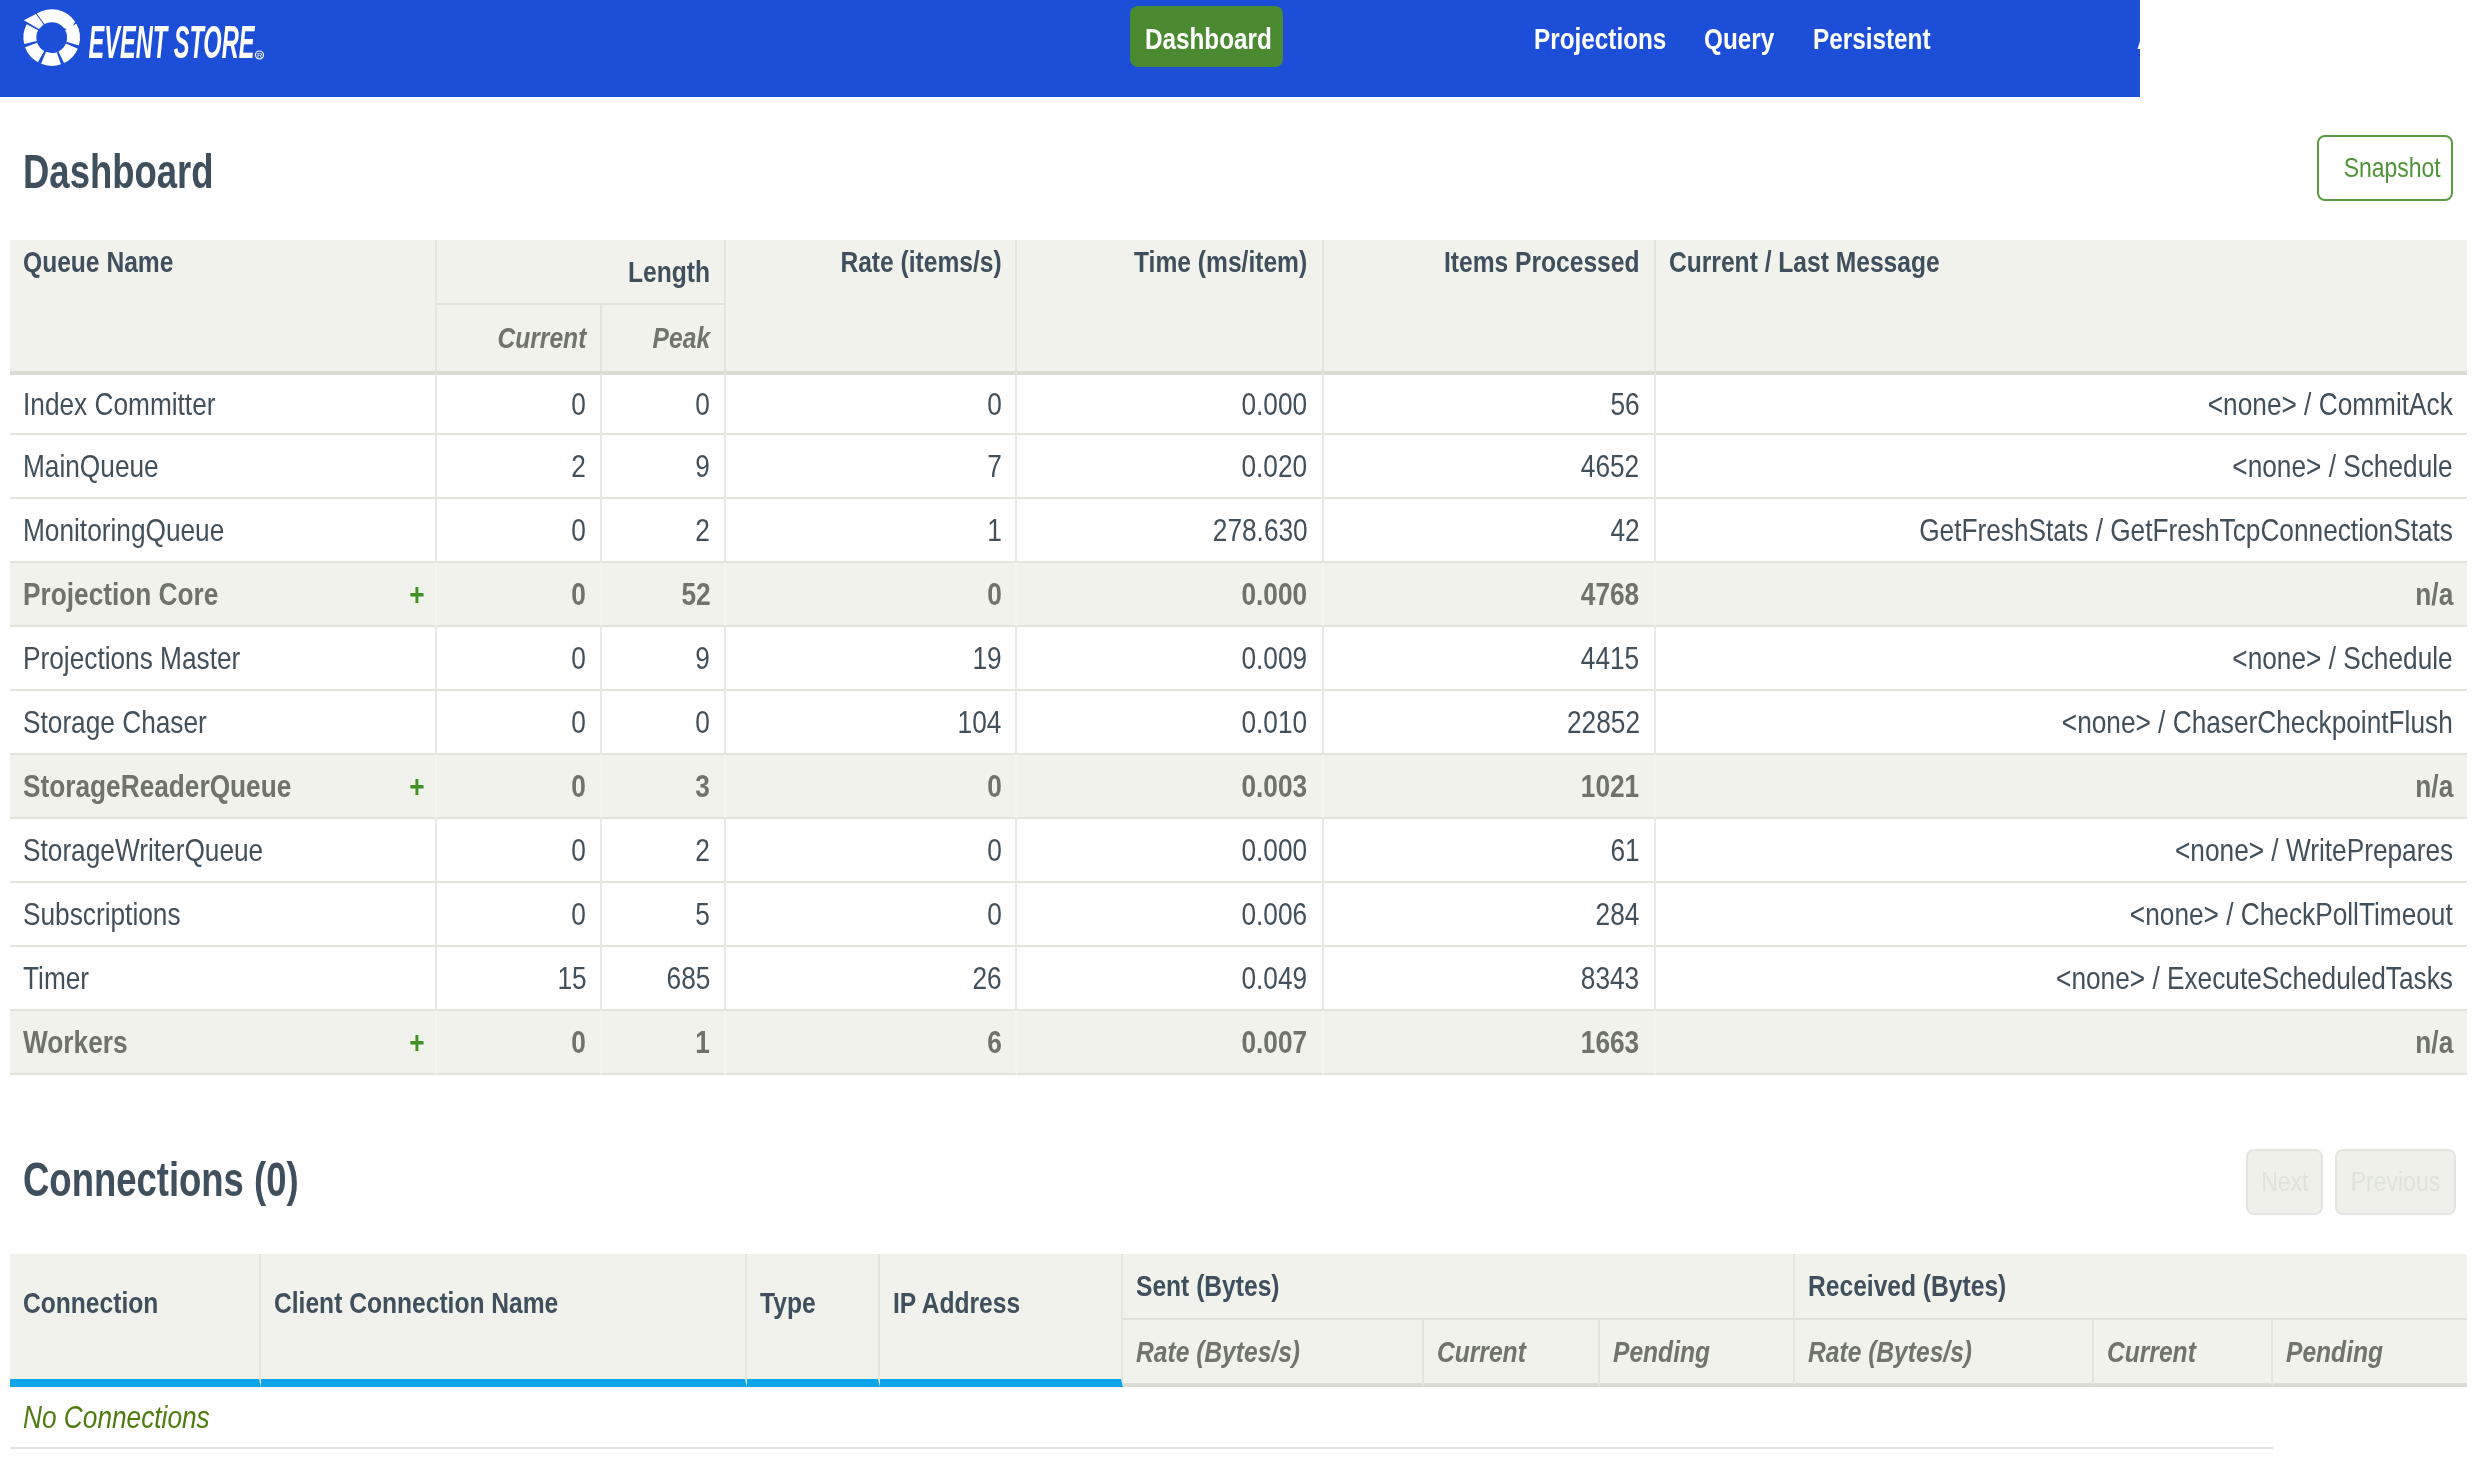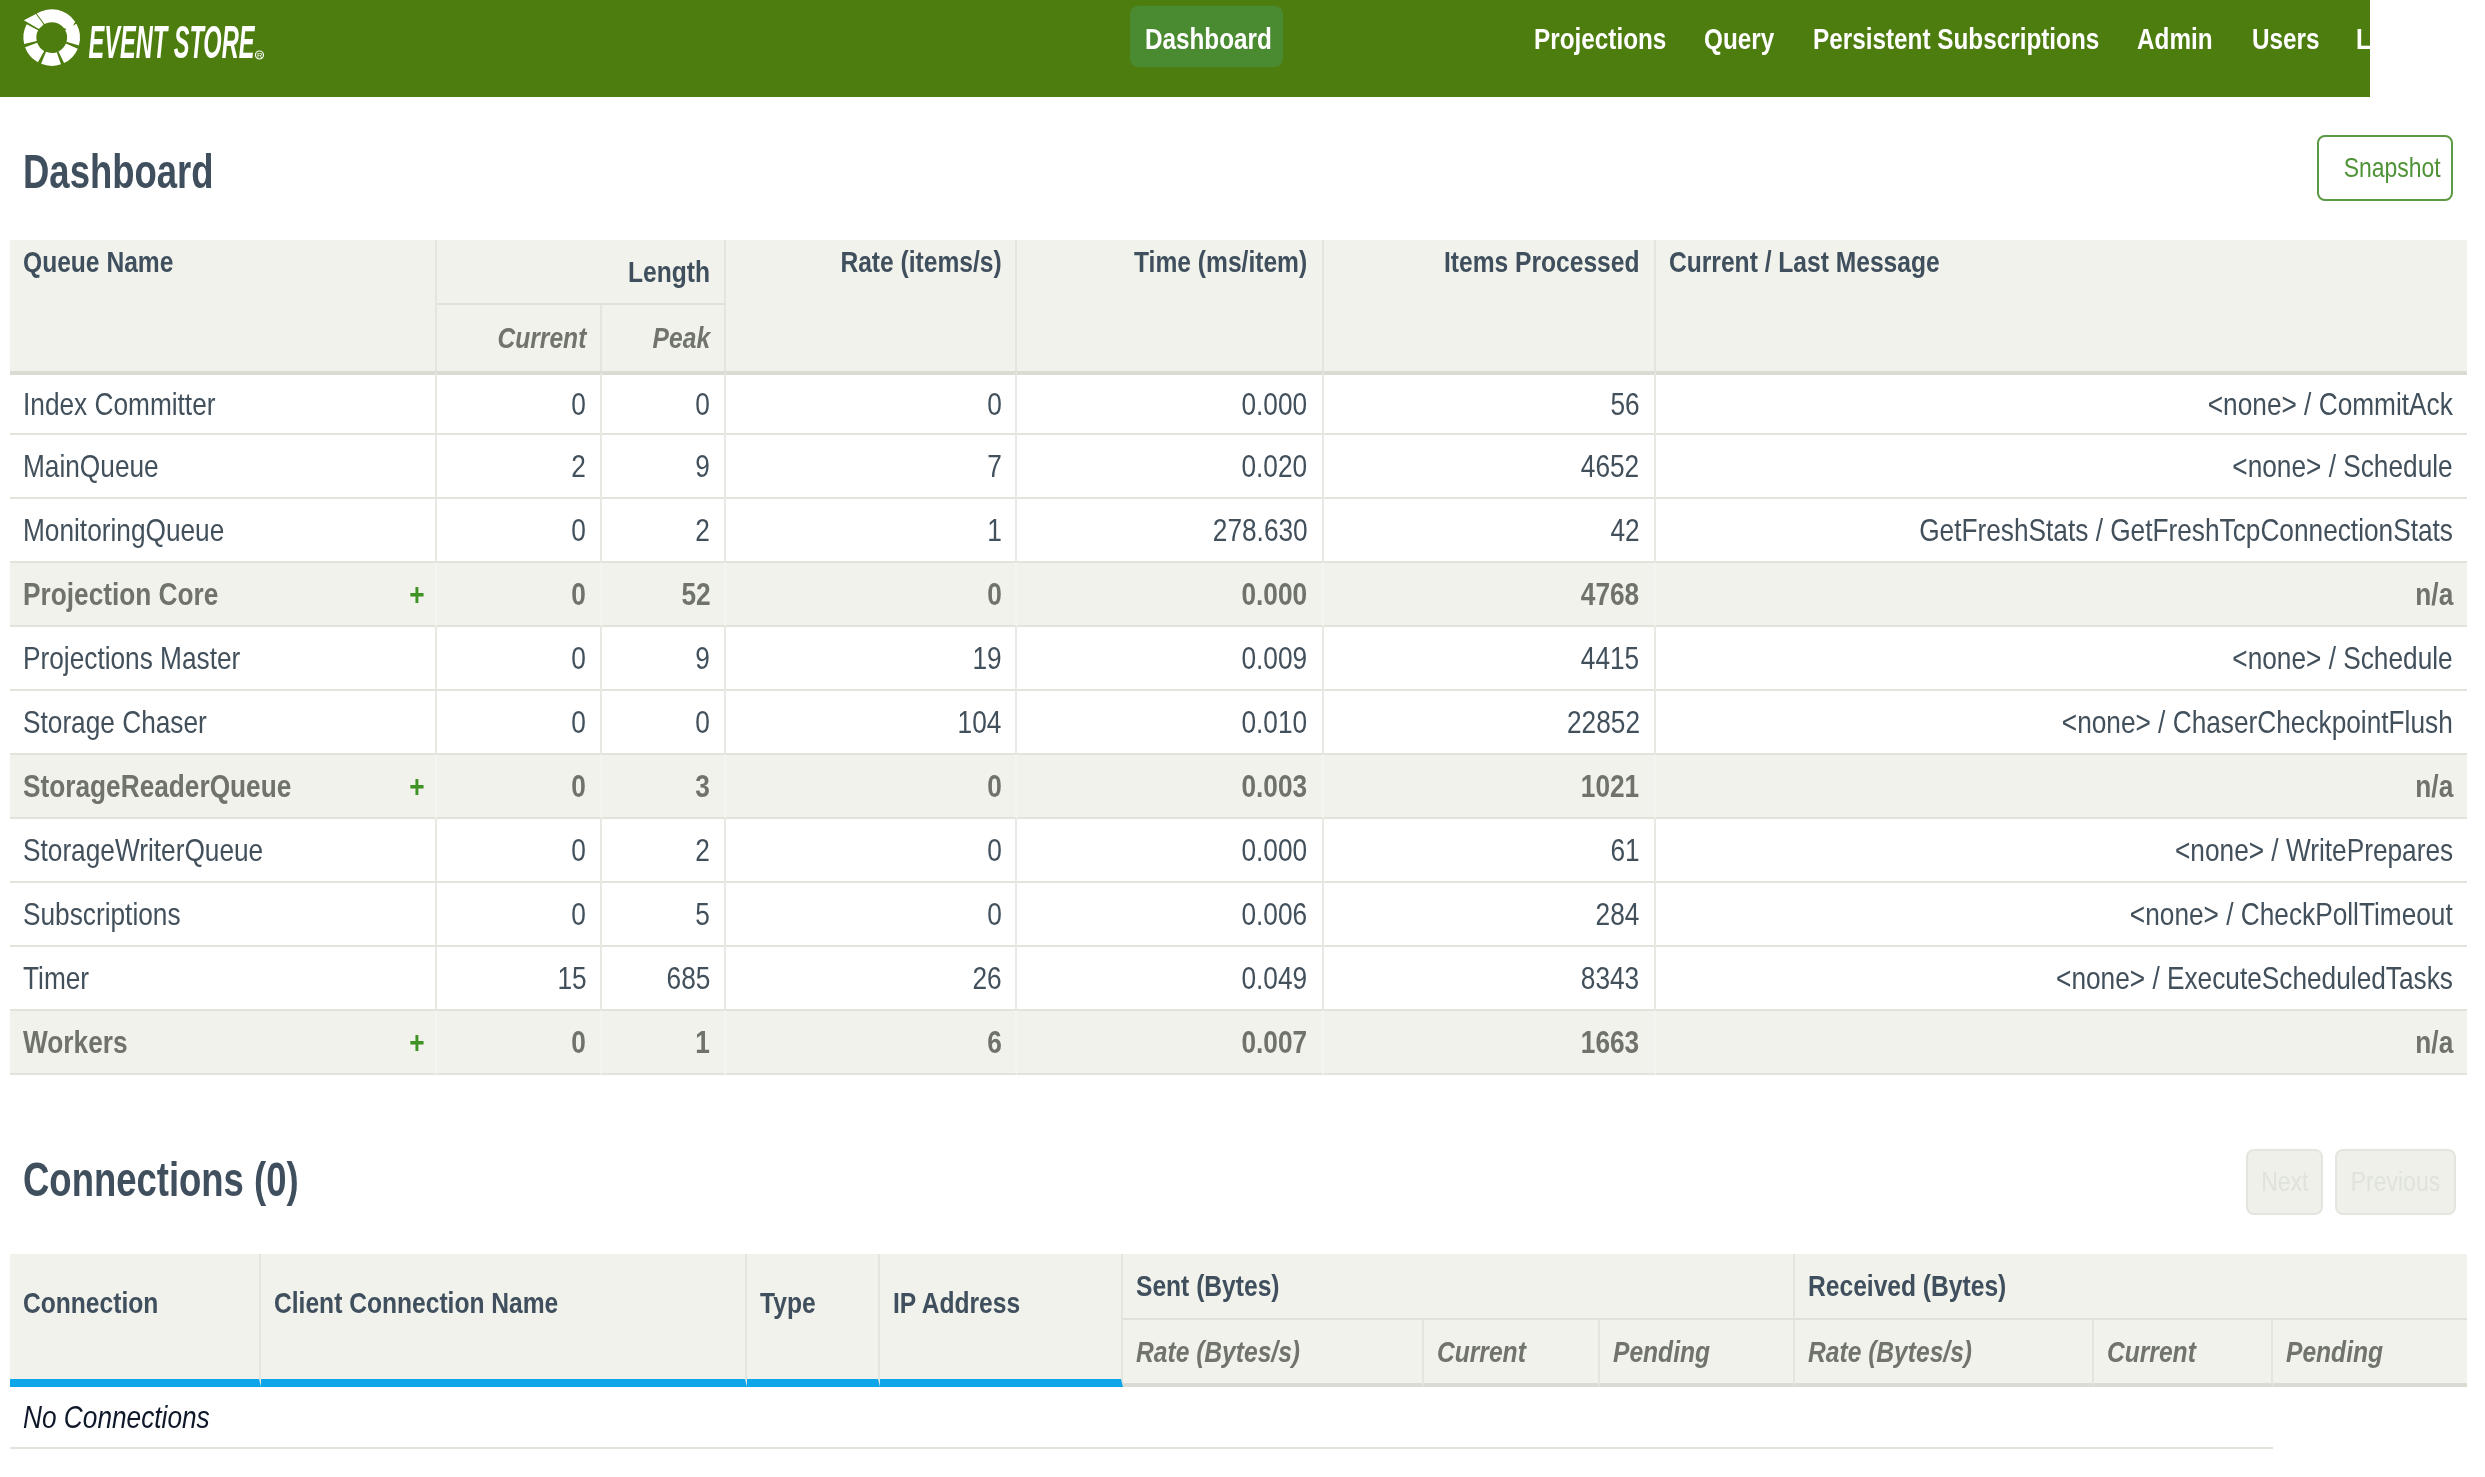--- a/index.html
+++ b/index.html
@@ -1,19 +1,19 @@
 <!DOCTYPE html>
 <html><head><meta charset="utf-8"><title>Event Store</title><style>
 *{margin:0;padding:0;box-sizing:border-box}
 html,body{width:2486px;height:1478px;background:#fff;font-family:"Liberation Sans",sans-serif;position:relative;overflow:hidden}
 .s,.r,.m{display:inline-block;white-space:nowrap}
 .s{transform:scaleX(0.82);transform-origin:0 50%}
 .r{transform:scaleX(0.82);transform-origin:100% 50%}
 .m{transform:scaleX(0.81);transform-origin:50% 50%}
-#nav{position:absolute;left:0;top:0;width:2370px;height:97px;background:#4d7c0f}
+#nav{position:absolute;left:0;top:0;width:2140px;height:97px;background:#1d4ed8}
 .ni{position:absolute;top:0;height:78px;line-height:78px;color:#fff;font-weight:bold;font-size:30px}
 .ni span{transform:scaleX(0.81);transform-origin:0 50%;display:inline-block}
 #navact{position:absolute;left:1130px;top:6px;width:153px;height:61px;background:#4a8a31;border-radius:8px;text-align:center;line-height:66px;color:#fff;font-weight:bold;font-size:30px}
 h1,h2{position:absolute;color:#404f5d;font-weight:bold;font-size:48px;line-height:48px}
 h1 span,h2 span{transform:scaleX(0.76);transform-origin:0 50%;display:inline-block}
 #h1{left:23px;top:148px}
 #h2{left:23px;top:1156px}
 #snapshot{position:absolute;left:2317px;top:135px;width:136px;height:66px;border:2px solid #5b9a44;border-radius:8px;background:#fff;color:#4f9337;font-size:28px;text-align:right;line-height:62px}
 #snapshot span{transform:scaleX(0.82);transform-origin:50% 50%;display:inline-block}
 table{position:absolute;left:10px;border-collapse:separate;border-spacing:0;table-layout:fixed;width:2457px}
@@ -32,21 +32,21 @@
 td.last{border-right:none}
 #t1 td{height:64px}
 tr.hl td{background:#f0f2eb;color:#6f7369;font-weight:bold;border-right-color:#f4f5f0;border-bottom-color:#e1e4db}
 .tl{text-align:left;padding-left:13px;padding-right:10px}
 .tr{text-align:right;padding-right:14px}
 .plus{color:#3f9223;font-weight:bold;transform:scaleX(0.82);transform-origin:100% 50%;display:inline-block}
 .namecell{display:flex;justify-content:space-between;align-items:flex-start}
 #t2 thead tr.r1 th{height:66px;vertical-align:middle}
 #t2 thead tr.r1 th.rs{vertical-align:top;padding-top:31px;line-height:36px;height:132px;border-bottom:8px solid #0ea5e9}
 #t2 thead tr.r2 th{height:67px;vertical-align:middle;border-bottom:4px solid #d9dcd2}
-#t2 td{height:62px;color:#0f172a;font-style:italic;border-top:none !important}
+#t2 td{height:62px;color:#4d7c0f;font-style:italic;border-top:none !important}
 #pgbtns .pb{position:absolute;background:#eef0e9;border:2px solid #e3e6de;border-radius:8px;color:#dfe3d9;font-size:28px;text-align:center}
 #next{left:2246px;top:1149px;width:77px;height:66px;line-height:62px}
 #prev{left:2335px;top:1149px;width:121px;height:66px;line-height:62px}
 #pgbtns .pb span{transform:scaleX(0.82);transform-origin:50% 50%;display:inline-block}
 </style></head>
 <body>
 <div id="nav">
     <svg width="338" height="97" style="position:absolute;left:0;top:0" viewBox="0 0 340 97">
 <path d="M 36.9 13.3 A 28.5 28.5 0 0 1 75.6 21.6 L 70.7 30.3 L 64.2 28.0 A 15.5 15.5 0 0 0 44.7 23.8 Z" fill="#fff"></path>
 <path d="M 39.1 28.8 L 24.0 20.0 L 36.1 13.9 L 43.8 24.4 Z" fill="#fff"></path>

